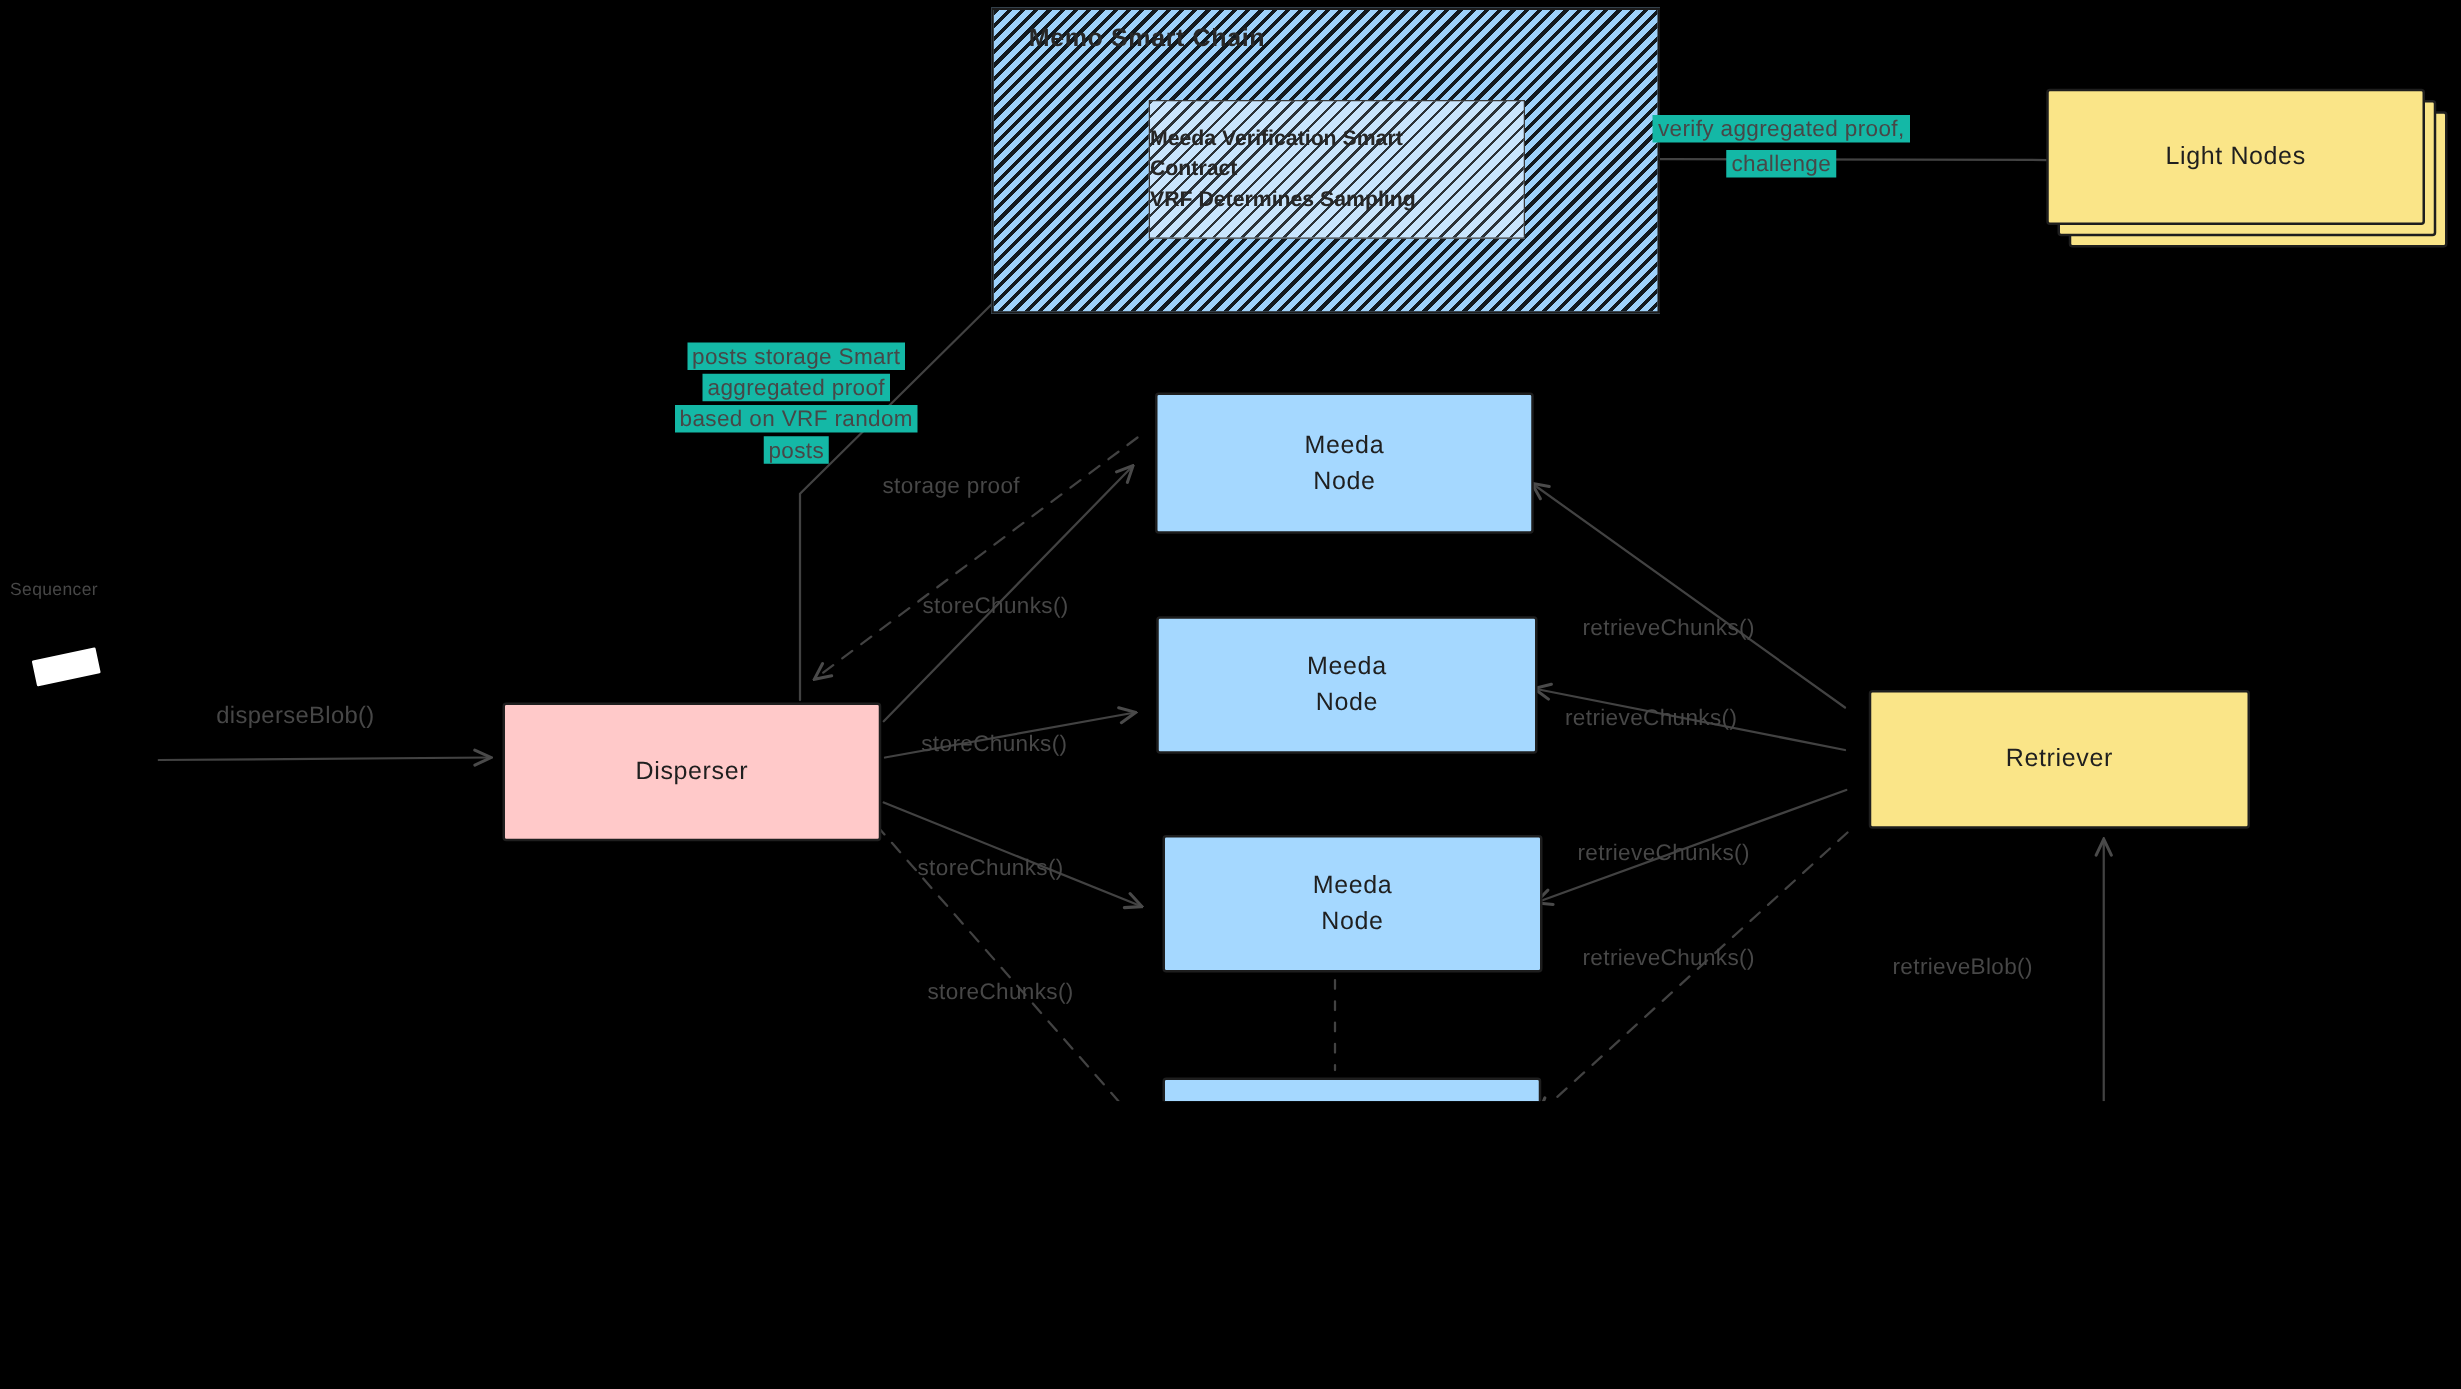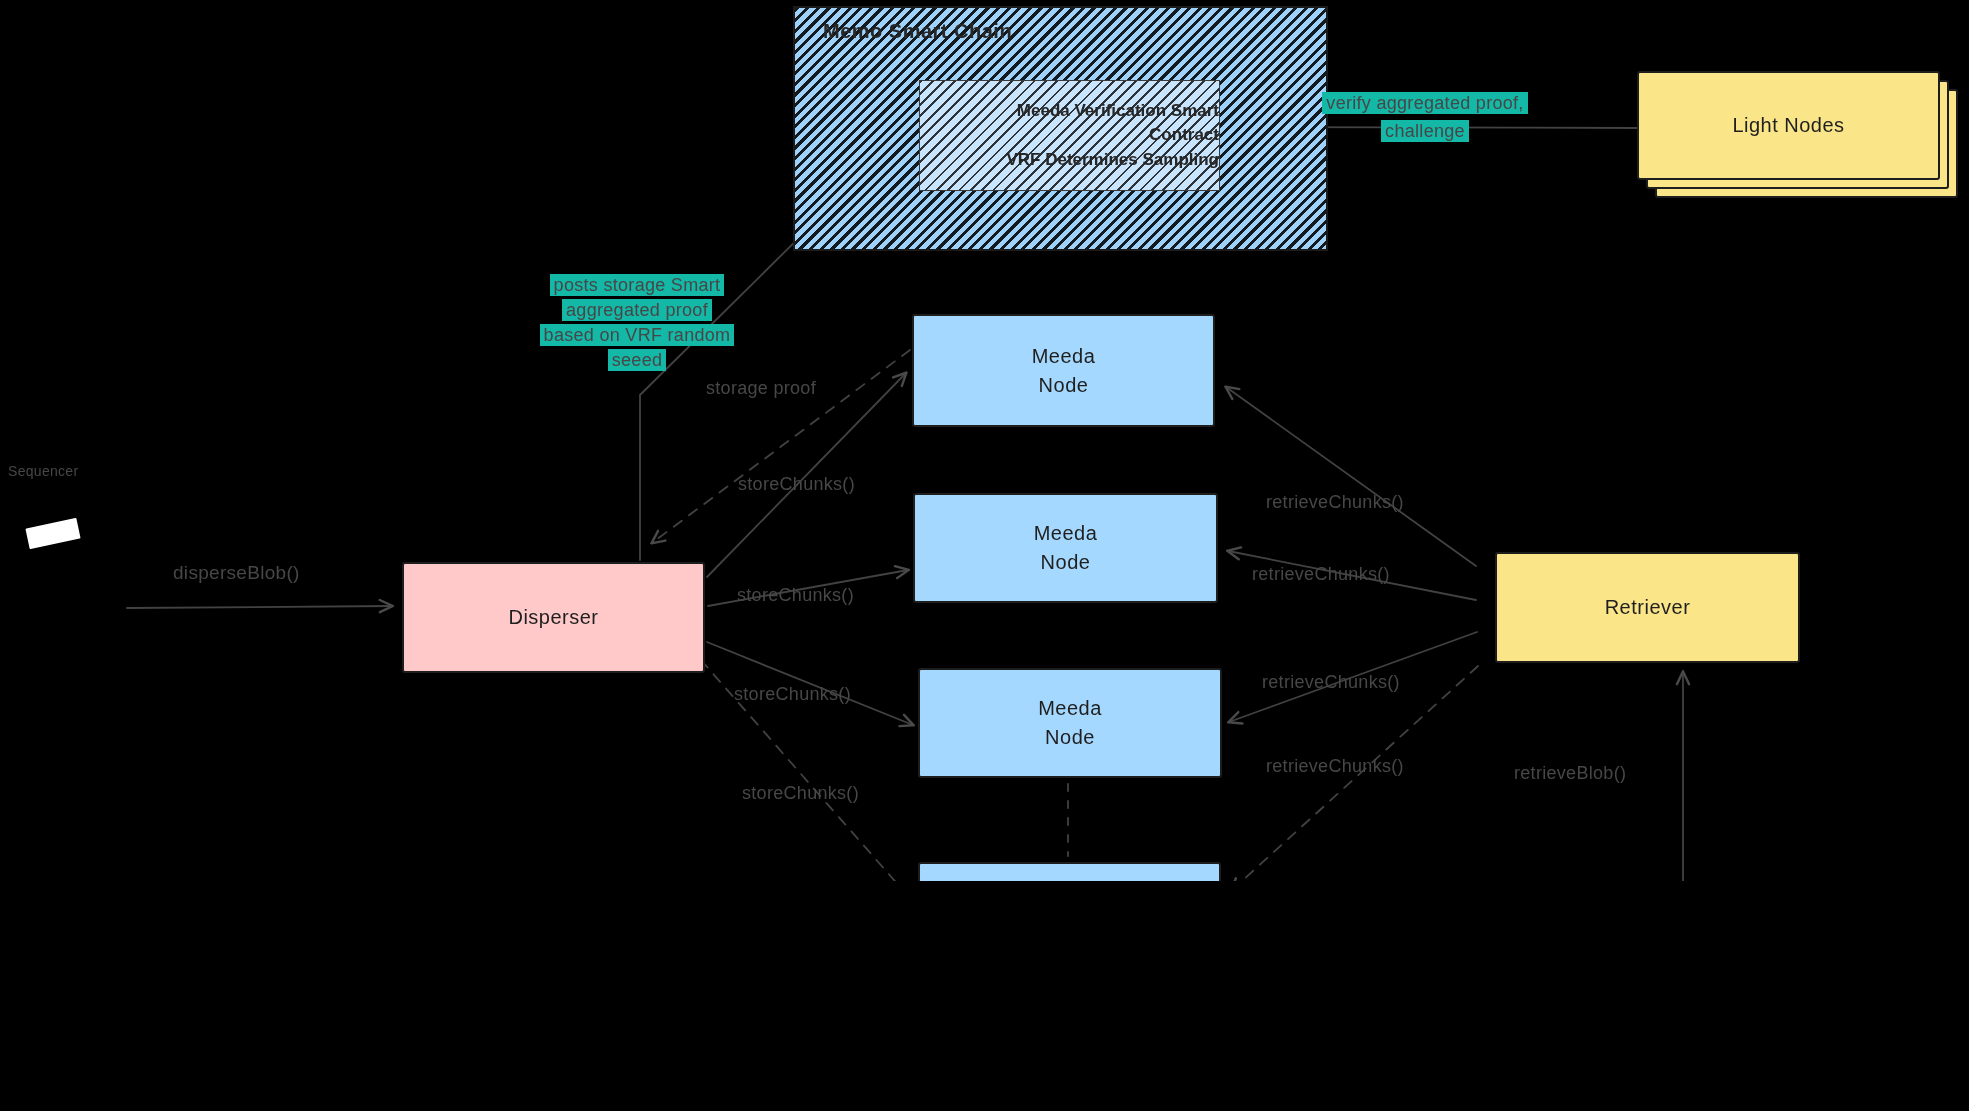--- a/index.html
+++ b/index.html
@@ -15,21 +15,21 @@
     position:absolute;
     border:2px solid #1e1e1e;
     border-radius:3px;
     display:flex;align-items:center;justify-content:center;
     text-align:center;
     color:#1f1f1f;
     font-size:20px;font-weight:500;
     box-sizing:border-box;
     letter-spacing:.5px;
   }
-  .blue{background:#a5d8ff;}
+  .blue{background:#a5d8ff;margin-left:12px;}
   .pink{background:#ffc9c9;}
   .yellow{background:#fae588;}
   .stack-layer{position:absolute;background:#fae588;border:2px solid #1e1e1e;border-radius:3px;box-sizing:border-box;}
   
   .hatch-outer{
     position:absolute;left:793px;top:6px;width:535px;height:245px;
     background:
       repeating-linear-gradient(135deg, rgba(0,0,0,.88) 0 3px, transparent 3px 7.5px),
       #9ed2fb;
     border:2px solid #1b1b1b;
@@ -39,21 +39,21 @@
     position:absolute;left:28px;top:12px;
     font-size:20px;color:#272727;font-weight:600;letter-spacing:.5px;
   }
   .hatch-inner{
     position:absolute;left:124px;top:72px;width:301px;height:111px;
     background:
       repeating-linear-gradient(135deg, rgba(0,0,0,.78) 0 2px, transparent 2px 8px),
       #c9e5fd;
     border:1.5px solid #3a3a3a;
     box-sizing:border-box;
-    display:flex;flex-direction:column;align-items:flex-end;justify-content:center;
+    display:flex;flex-direction:column;align-items:flex-start;justify-content:center;
     color:#262626;font-size:17px;font-weight:600;line-height:1.5;text-align:center;
   }
   
   .lbl{
     position:absolute;
     color:#474747;
     font-size:18px;
     white-space:nowrap;
     letter-spacing:.3px;
   }
@@ -145,21 +145,21 @@
 
   <div class="lbl" style="left:8px;top:463px;font-size:14px;">Sequencer</div>
   <div class="white-chip"></div>
 
   <div class="lbl" style="left:173px;top:562px;font-size:19px;">disperseBlob()</div>
 
   <div class="lbl center" style="left:512px;top:272px;width:250px;line-height:1.38;">
     <span class="node-label-line masked" style="display:inline;">posts storage Smart</span><br>
     <span class="masked">aggregated proof</span><br>
     <span class="masked">based on VRF random</span><br>
-    <span class="masked">seeed</span>
+    <span class="masked">posts</span>
   </div>
 
   <div class="lbl" style="left:706px;top:378px;">storage proof</div>
 
   <div class="lbl" style="left:738px;top:474px;">storeChunks()</div>
   <div class="lbl" style="left:737px;top:585px;">storeChunks()</div>
   <div class="lbl" style="left:734px;top:684px;">storeChunks()</div>
   <div class="lbl" style="left:742px;top:783px;">storeChunks()</div>
 
   <div class="lbl" style="left:1266px;top:492px;">retrieveChunks()</div>

